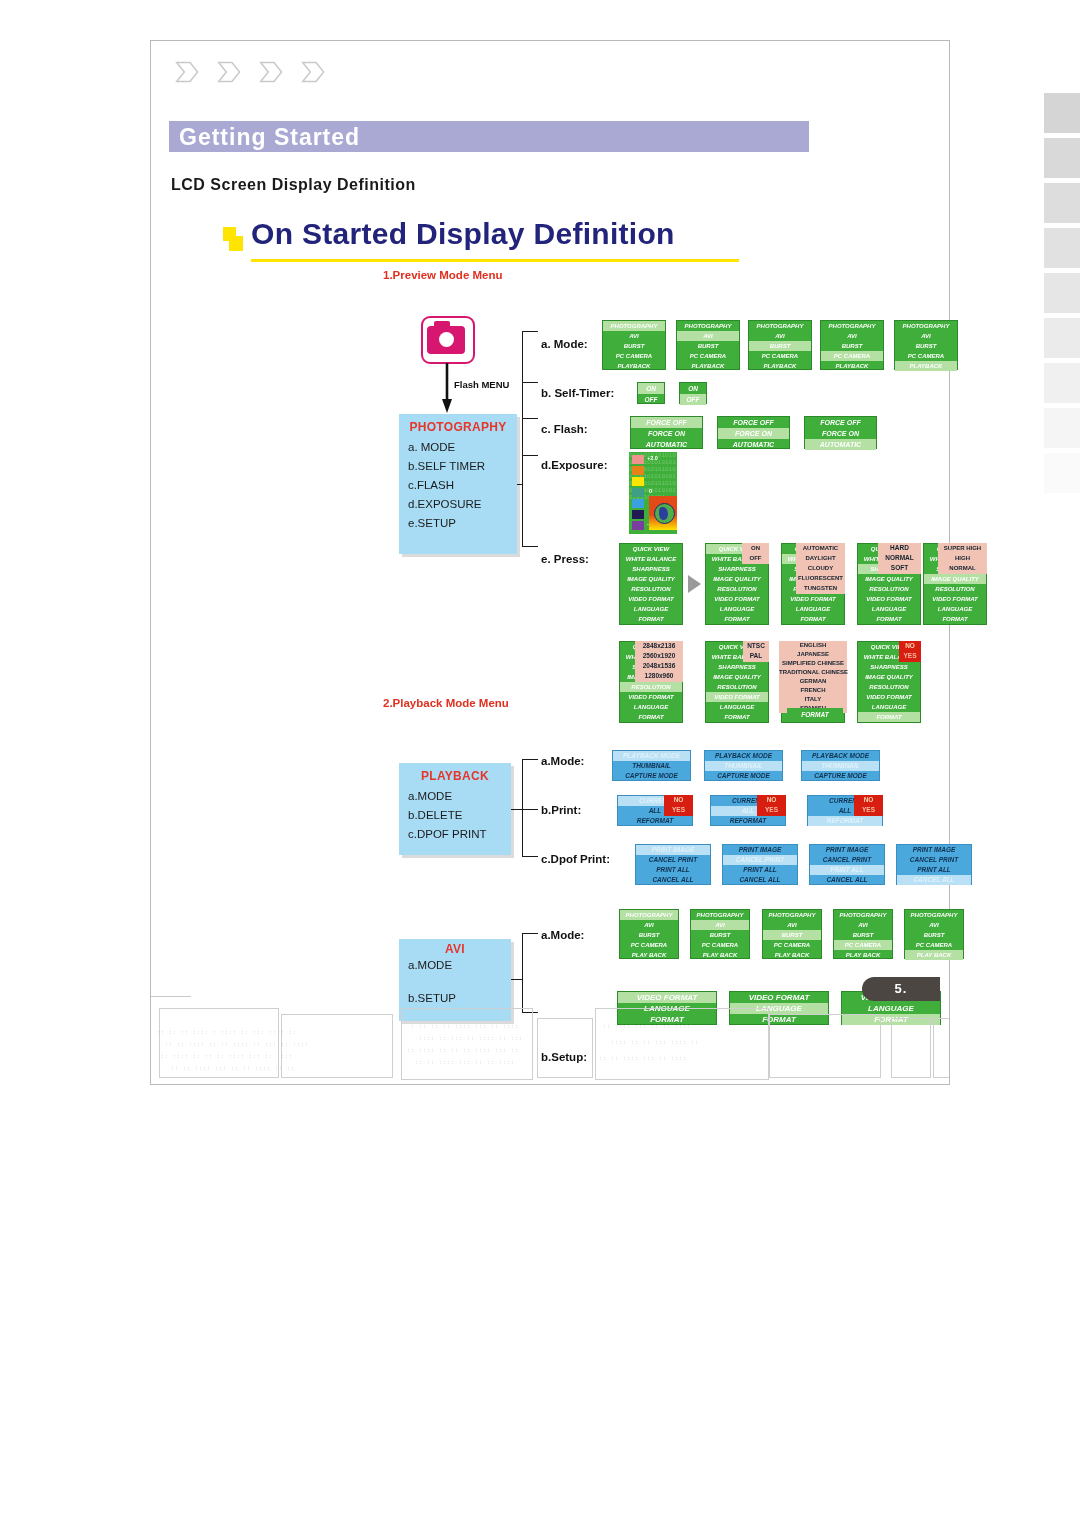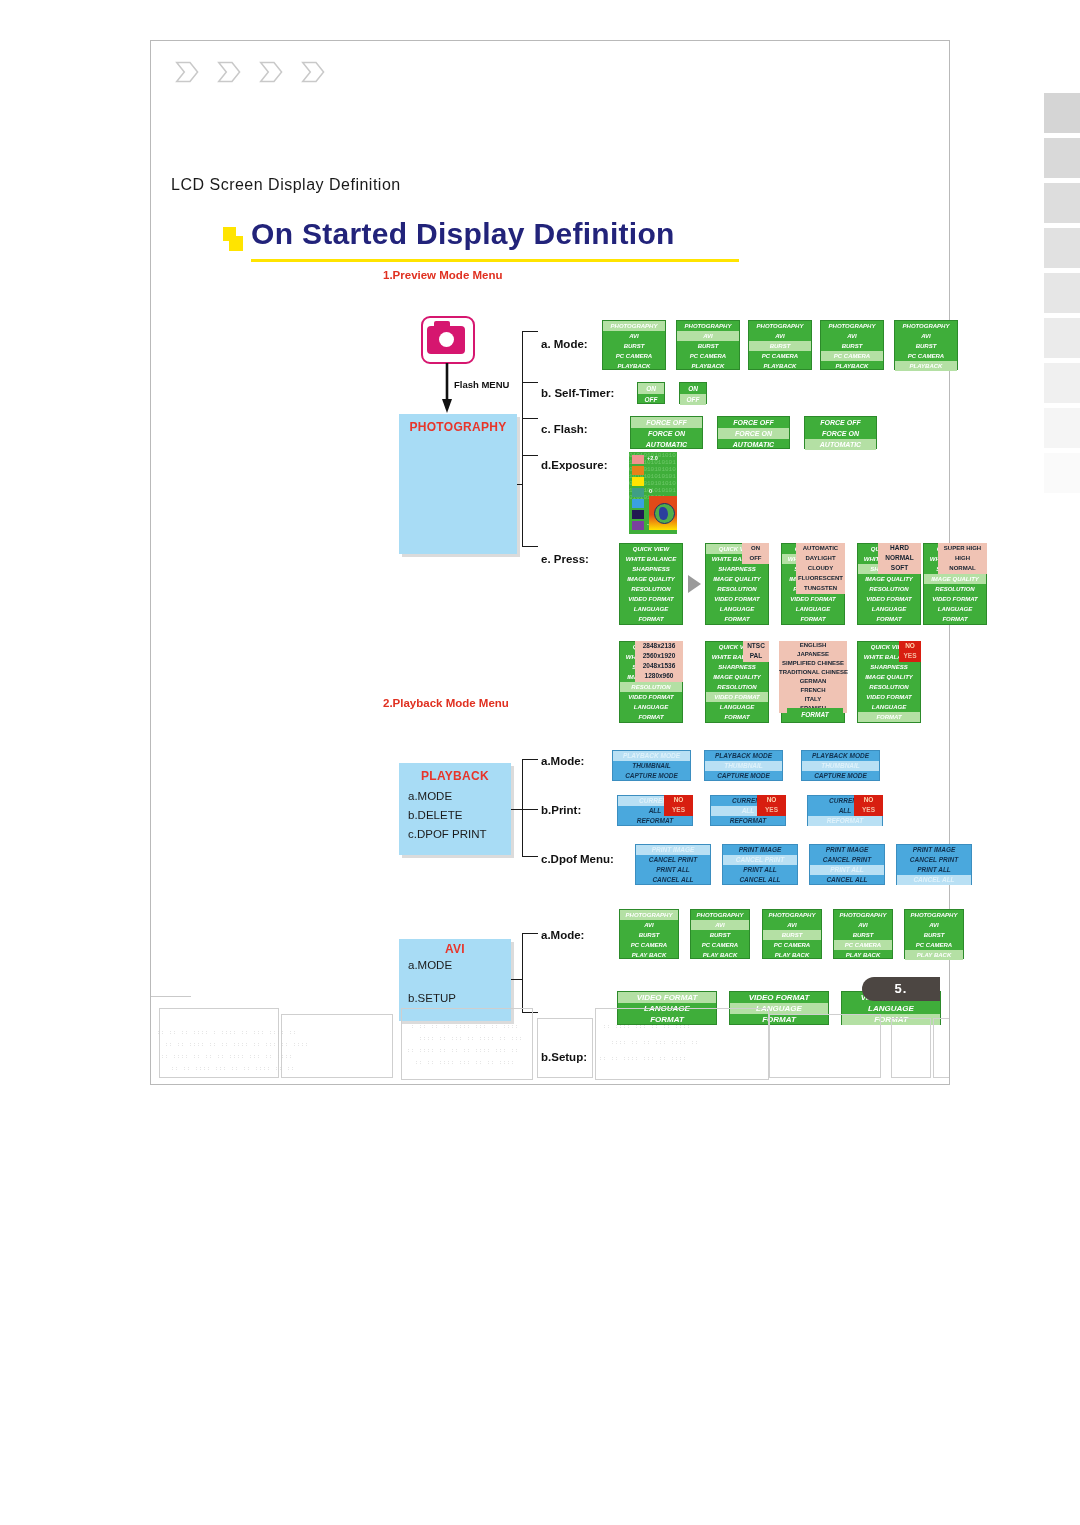--- a/index.html
+++ b/index.html
@@ -8,21 +8,21 @@
   .page{position:absolute;left:150px;top:40px;width:800px;height:1045px;background:#fff;border:1px solid #b9b9b9;box-sizing:border-box;}
 
   
   .arrow-row{position:absolute;left:20px;top:12px;display:flex;gap:4px;}
   .arr{width:38px;height:38px;}
 
   
   .title-band{position:absolute;left:18px;top:80px;width:640px;height:31px;background:#a9a9d4;}
   .title-band span{display:block;color:#ffffff;font-size:23px;font-weight:bold;letter-spacing:1px;padding:3px 0 0 10px;}
 
-  .subtitle{position:absolute;left:20px;top:135px;font-size:16px;font-weight:normal;color:#1a1a1a;letter-spacing:.5px;}
+  .subtitle{position:absolute;left:20px;top:135px;font-size:16px;font-weight:bold;color:#1a1a1a;letter-spacing:.5px;}
 
   
   .osd-wrap{position:absolute;left:72px;top:176px;}
   .osd-bullet{position:absolute;left:0px;top:10px;width:20px;height:24px;}
   .osd-bullet i{position:absolute;background:#ffe400;display:block;}
   .osd-bullet i.a{left:0;top:0;width:13px;height:14px;}
   .osd-bullet i.b{left:6px;top:9px;width:14px;height:15px;}
   .osd-title{position:absolute;left:28px;top:0px;font-size:30px;font-weight:bold;color:#22237a;white-space:nowrap;letter-spacing:.3px;}
   .osd-rule{position:absolute;left:28px;top:42px;width:488px;height:3px;background:#ffe400;}
 
@@ -107,20 +107,23 @@
         <path d="M6 10 L20 10 L28 20 L20 30 L6 30 L14 20 Z" fill="none" stroke="#c9c9c9" stroke-width="1.6"></path>
       </svg>
     <svg class="arr" viewBox="0 0 40 40">
         <path d="M6 10 L20 10 L28 20 L20 30 L6 30 L14 20 Z" fill="none" stroke="#c9c9c9" stroke-width="1.6"></path>
       </svg>
     <svg class="arr" viewBox="0 0 40 40">
         <path d="M6 10 L20 10 L28 20 L20 30 L6 30 L14 20 Z" fill="none" stroke="#c9c9c9" stroke-width="1.6"></path>
       </svg>
   </div>
 
+  <div class="title-band">
+    <span>Getting Started</span>
+  </div>
 
   <div class="subtitle">LCD Screen Display Definition</div>
 
   <div class="osd-wrap">
     <span class="osd-bullet">
         <i class="a"></i>
         <i class="b"></i>
       </span>
     <span class="osd-title">On Started Display Definition</span>
     <span class="osd-rule"></span>
@@ -135,20 +138,27 @@
       <span class="lens"></span>
   </div>
   <svg class="cam-arrow" viewBox="0 0 10 50">
     <line x1="5" y1="0" x2="5" y2="38" stroke="#111" stroke-width="2.6"></line>
     <polygon points="0,36 10,36 5,50" fill="#111"></polygon>
   </svg>
   <div class="press-menu">Flash MENU</div>
 
   <div class="bluebox" style="left:248px;top:373px;width:118px;height:140px;">
     <div class="bbtitle">PHOTOGRAPHY</div>
+    <ul>
+      <li>a. MODE</li>
+      <li>b.SELF  TIMER</li>
+      <li>c.FLASH</li>
+      <li>d.EXPOSURE</li>
+      <li>e.SETUP</li>
+    </ul>
   </div>
 
   <div class="bluebox" style="left:248px;top:722px;width:112px;height:92px;">
     <div class="bbtitle">PLAYBACK</div>
     <ul>
       <li>a.MODE</li>
       <li>b.DELETE</li>
       <li>c.DPOF  PRINT</li>
     </ul>
   </div>
@@ -450,21 +460,21 @@
   <div class="panel p-blue" style="left:656px;top:754px;width:76px;height:31px;">
     <div class="row" style="font-size:6.5px;line-height:10px;">CURRENT</div>
     <div class="row" style="font-size:6.5px;line-height:10px;">ALL</div>
     <div class="row hl" style="font-size:6.5px;line-height:10px;">REFORMAT</div>
   </div>
   <div class="sub-red" style="left:703px;top:754px;width:29px;height:21px;">
     <div class="row" style="font-size:6.5px;line-height:10px;">NO</div>
     <div class="row hl" style="font-size:6.5px;line-height:10px;">YES</div>
   </div>
 
-  <div class="rlabel" style="left:390px;top:812px;">c.Dpof Menu:</div>
+  <div class="rlabel" style="left:390px;top:812px;">c.Dpof Print:</div>
   <div class="panel p-blue" style="left:484px;top:803px;width:76px;height:41px;">
     <div class="row hl" style="font-size:6.5px;line-height:10px;">PRINT IMAGE</div>
     <div class="row" style="font-size:6.5px;line-height:10px;">CANCEL PRINT</div>
     <div class="row" style="font-size:6.5px;line-height:10px;">PRINT ALL</div>
     <div class="row" style="font-size:6.5px;line-height:10px;">CANCEL ALL</div>
   </div>
   <div class="panel p-blue" style="left:571px;top:803px;width:76px;height:41px;">
     <div class="row" style="font-size:6.5px;line-height:10px;">PRINT IMAGE</div>
     <div class="row hl" style="font-size:6.5px;line-height:10px;">CANCEL PRINT</div>
     <div class="row" style="font-size:6.5px;line-height:10px;">PRINT ALL</div>

